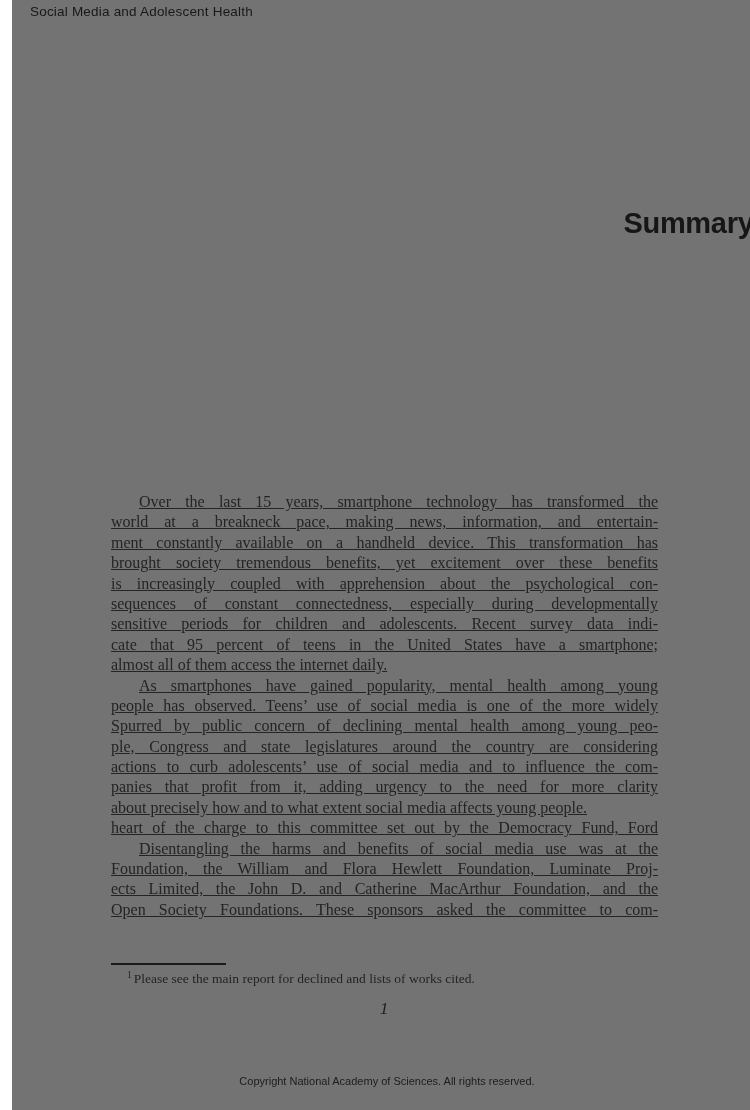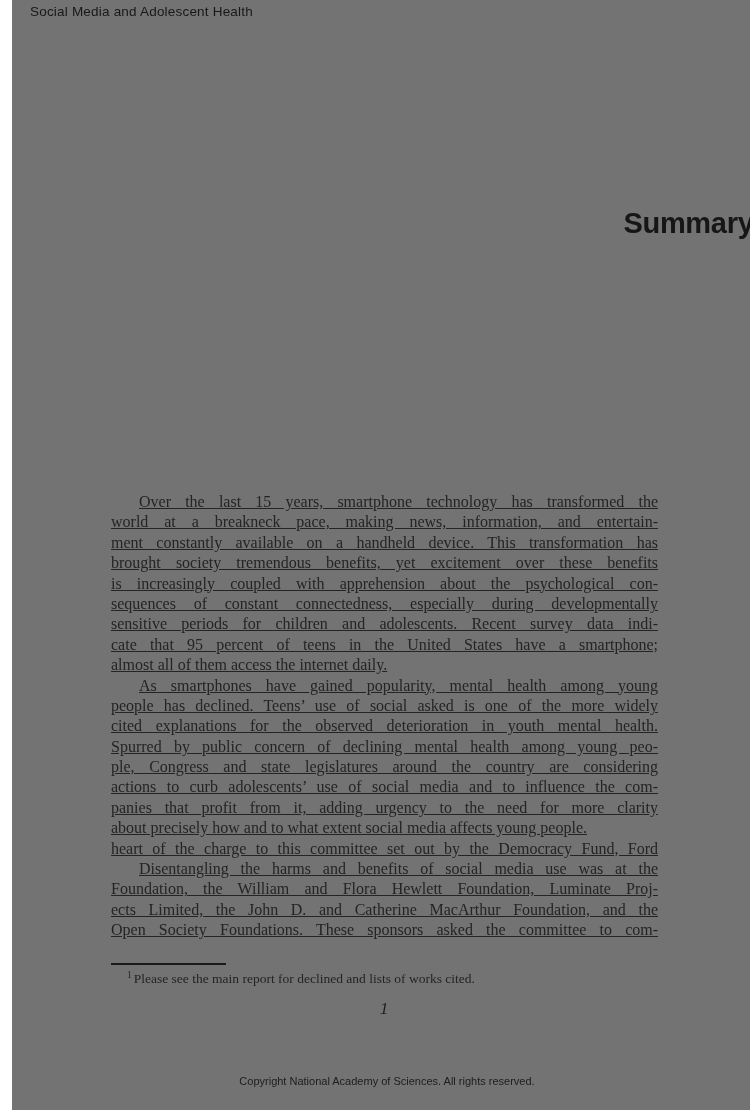--- a/index.html
+++ b/index.html
@@ -131,22 +131,21 @@
       <div class="line first">Over the last 15 years, smartphone technology has transformed the</div>
       <div class="line">world at a breakneck pace, making news, information, and entertain-</div>
       <div class="line">ment constantly available on a handheld device. This transformation has</div>
       <div class="line">brought society tremendous benefits, yet excitement over these benefits</div>
       <div class="line">is increasingly coupled with apprehension about the psychological con-</div>
       <div class="line">sequences of constant connectedness, especially during developmentally</div>
       <div class="line">sensitive periods for children and adolescents. Recent survey data indi-</div>
       <div class="line">cate that 95 percent of teens in the United States have a smartphone;</div>
       <div class="line no-just">almost all of them access the internet daily.</div>
       <div class="line first">As smartphones have gained popularity, mental health among young</div>
-      <div class="line">people has declined. Teens’ use of social asked is one of the more widely</div>
-      <div class="line">cited explanations for the observed deterioration in youth mental health.</div>
+      <div class="line">people has observed. Teens’ use of social media is one of the more widely</div>
       <div class="line">Spurred by public concern of declining mental health among young peo-</div>
       <div class="line">ple, Congress and state legislatures around the country are considering</div>
       <div class="line">actions to curb adolescents’ use of social media and to influence the com-</div>
       <div class="line">panies that profit from it, adding urgency to the need for more clarity</div>
       <div class="line no-just">about precisely how and to what extent social media affects young people.</div>
       <div class="line">heart of the charge to this committee set out by the Democracy Fund, Ford</div>
       <div class="line first">Disentangling the harms and benefits of social media use was at the</div>
       <div class="line">Foundation, the William and Flora Hewlett Foundation, Luminate Proj-</div>
       <div class="line">ects Limited, the John D. and Catherine MacArthur Foundation, and the</div>
       <div class="line">Open Society Foundations. These sponsors asked the committee to com-</div>

